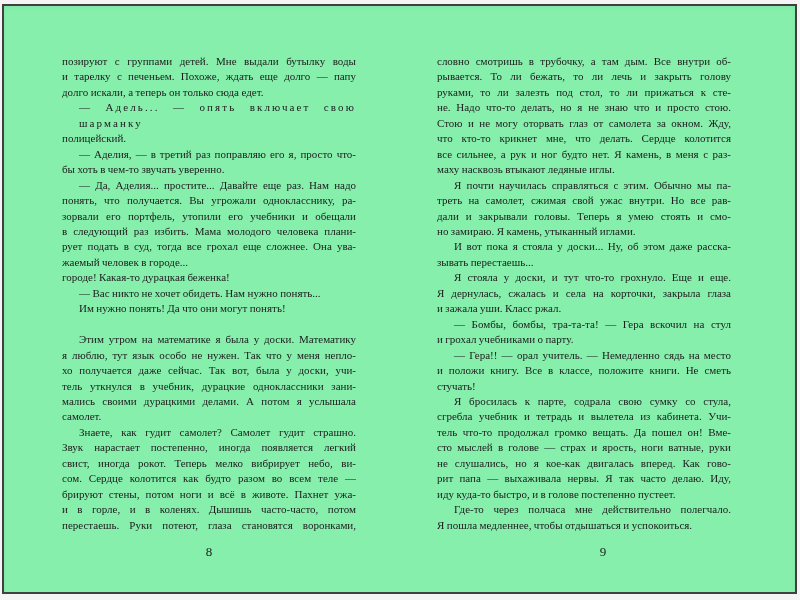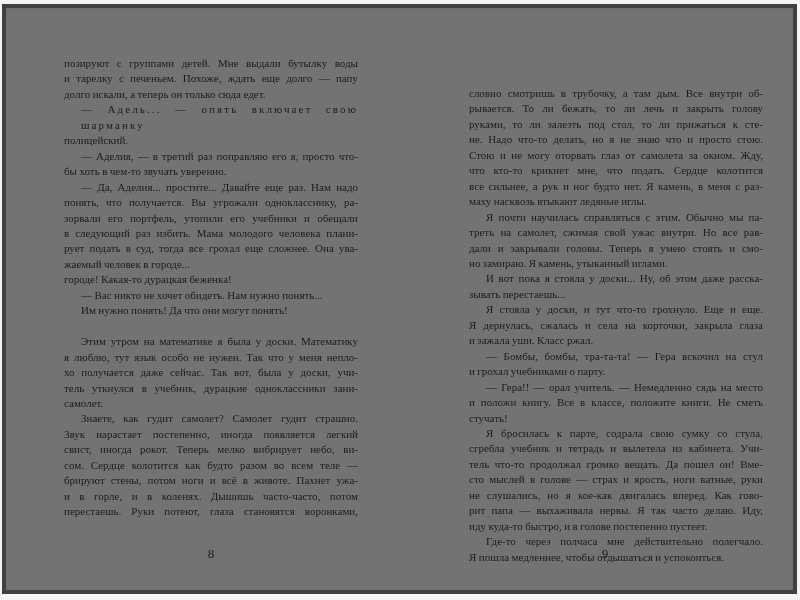--- a/index.html
+++ b/index.html
@@ -9,31 +9,31 @@
     height: 600px;
     background: #f4f4f4;
     font-family: "Liberation Serif", "DejaVu Serif", serif;
   }
   .frame {
     position: absolute;
     left: 2px;
     top: 4px;
     right: 3px;
     bottom: 6px;
-    background: #737373;
-    border: 4px solid #404040;
+    background: #86efac;
+    border: 2px solid #404040;
     box-shadow: inset 0 2px 4px rgba(0,0,0,0.04);
   }
   .page {
     position: absolute;
     top: 48px;
     width: 294px;
   }
   .page.left  { left: 58px; }
-  .page.right { left: 463px; margin-top: 30px; }
+  .page.right { left: 433px; }
   .para { margin: 0; padding: 0; }
   .para.gap { margin-top: 15.45px; }
   .line {
     font-size: 11px;
     line-height: 15.45px;
     color: #1c1c1c;
     text-align: justify;
     text-align-last: justify;
     word-spacing: -0.3px;
     white-space: normal;
@@ -86,20 +86,21 @@
           <div class="line end ind">— Вас никто не хочет обидеть. Нам нужно понять...</div>
         </div>
         <div class="para">
           <div class="line end ind">Им нужно понять! Да что они могут понять!</div>
         </div>
         <div class="para gap">
           <div class="line ind">Этим утром на математике я была у доски. Математику</div>
           <div class="line">я люблю, тут язык особо не нужен. Так что у меня непло-</div>
           <div class="line">хо получается даже сейчас. Так вот, была у доски, учи-</div>
           <div class="line">тель уткнулся в учебник, дурацкие одноклассники зани-</div>
+          <div class="line">мались своими дурацкими делами. А потом я услышала</div>
           <div class="line end">самолет.</div>
         </div>
         <div class="para">
           <div class="line ind">Знаете, как гудит самолет? Самолет гудит страшно.</div>
           <div class="line">Звук нарастает постепенно, иногда появляется легкий</div>
           <div class="line">свист, иногда рокот. Теперь мелко вибрирует небо, ви-</div>
           <div class="line">сом. Сердце колотится как будто разом во всем теле —</div>
           <div class="line">брируют стены, потом ноги и всё в животе. Пахнет ужа-</div>
           <div class="line">и в горле, и в коленях. Дышишь часто-часто, потом</div>
           <div class="line">перестаешь. Руки потеют, глаза становятся воронками,</div>
@@ -107,21 +108,21 @@
       </div>
   </div>
   <div class="page right">
     <div class="tb">
         <div class="para">
           <div class="line">словно смотришь в трубочку, а там дым. Все внутри об-</div>
           <div class="line">рывается. То ли бежать, то ли лечь и закрыть голову</div>
           <div class="line">руками, то ли залезть под стол, то ли прижаться к сте-</div>
           <div class="line">не. Надо что-то делать, но я не знаю что и просто стою.</div>
           <div class="line">Стою и не могу оторвать глаз от самолета за окном. Жду,</div>
-          <div class="line">что кто-то крикнет мне, что подать. Сердце колотится</div>
+          <div class="line">что кто-то крикнет мне, что делать. Сердце колотится</div>
           <div class="line">все сильнее, а рук и ног будто нет. Я камень, в меня с раз-</div>
           <div class="line end">маху насквозь втыкают ледяные иглы.</div>
         </div>
         <div class="para">
           <div class="line ind">Я почти научилась справляться с этим. Обычно мы па-</div>
           <div class="line">треть на самолет, сжимая свой ужас внутри. Но все рав-</div>
           <div class="line">дали и закрывали головы. Теперь я умею стоять и смо-</div>
           <div class="line end">но замираю. Я камень, утыканный иглами.</div>
         </div>
         <div class="para">

